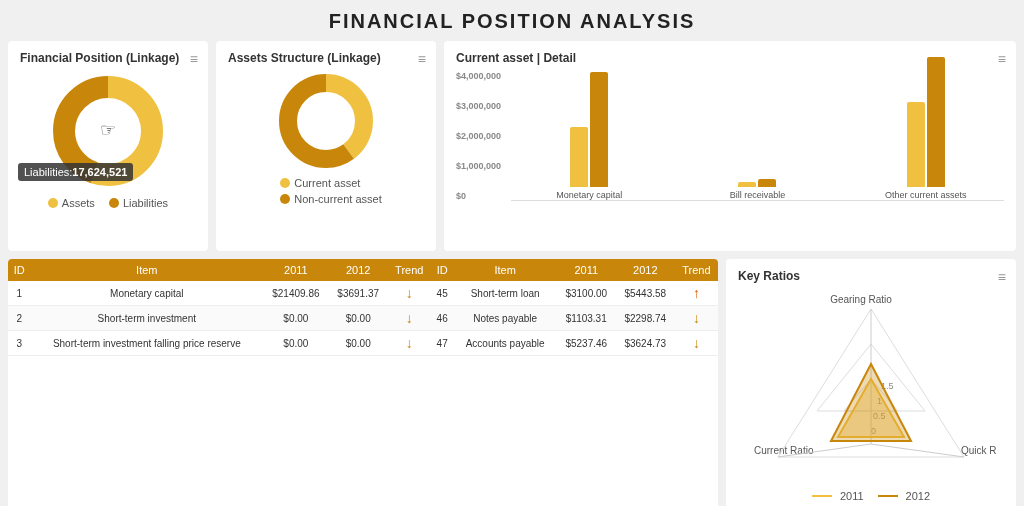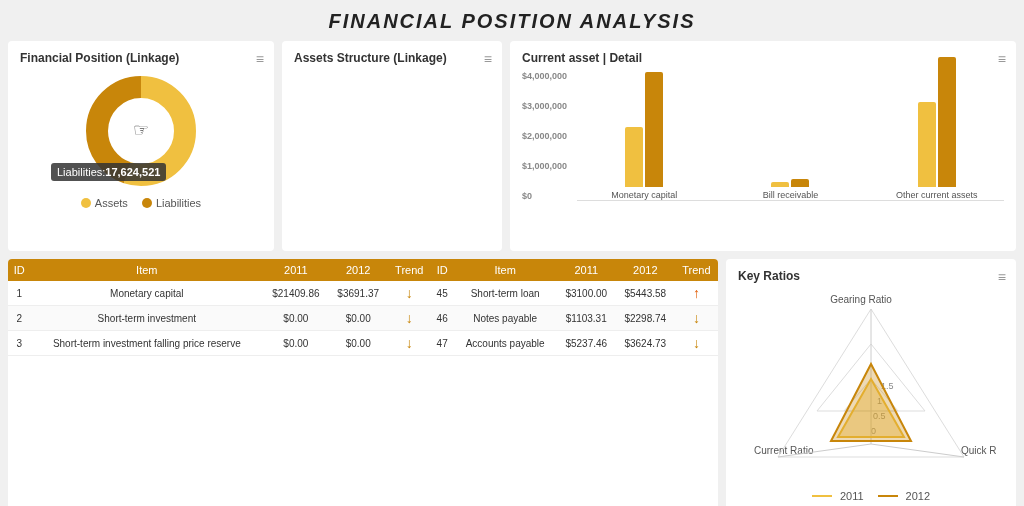--- a/index.html
+++ b/index.html
@@ -6,21 +6,20 @@
     body { font-family: Arial, sans-serif; background: #f0f0f0; width: 1024px; height: 506px; overflow: hidden; }
 
     .page-title {
       text-align: center;
       font-size: 20px;
       font-weight: bold;
       letter-spacing: 2px;
       padding: 10px 0 8px;
       color: #222;
       background: #f0f0f0;
-      font-style: italic;
     }
 
     .top-row {
       display: flex;
       gap: 8px;
       padding: 0 8px;
       height: 210px;
     }
 
     .card {
@@ -40,21 +39,21 @@
     .card-menu {
       position: absolute;
       top: 10px;
       right: 10px;
       font-size: 14px;
       color: #999;
       cursor: pointer;
     }
 
     
-    .card-financial { width: 266px; }
+    .card-financial { width: 200px; }
     .donut-container { display: flex; flex-direction: column; align-items: center; }
     .donut-wrapper { position: relative; width: 120px; height: 120px; margin: 0 auto; }
     .donut-tooltip {
       position: absolute;
       bottom: 10px;
       left: -30px;
       background: rgba(50,50,50,0.85);
       color: #fff;
       font-size: 11px;
       padding: 3px 6px;
@@ -139,20 +138,39 @@
           <span class="legend-dot" style="background:#c8860a;"></span>
           <span>Liabilities</span>
         </div>
       </div>
     </div>
   </div>
 
   <div class="card card-assets">
     <div class="card-title">Assets Structure (Linkage)</div>
     <div class="card-menu">≡</div>
+    <div class="donut-container">
+      <div class="donut-wrapper2">
+        <svg width="100" height="100" viewBox="0 0 100 100">
+          <circle cx="50" cy="50" r="38" fill="none" stroke="#f0c040" stroke-width="18" stroke-dasharray="95 144" stroke-dashoffset="0" transform="rotate(-90 50 50)"></circle>
+          <circle cx="50" cy="50" r="38" fill="none" stroke="#c8860a" stroke-width="18" stroke-dasharray="144 95" stroke-dashoffset="-95" transform="rotate(-90 50 50)"></circle>
+          <circle cx="50" cy="50" r="25" fill="#fff"></circle>
+        </svg>
+      </div>
+      <div class="legend" style="flex-direction:column; gap:4px; align-items:flex-start; margin-left:10px;">
+        <div class="legend-item">
+          <span class="legend-dot" style="background:#f0c040;"></span>
+          <span>Current asset</span>
+        </div>
+        <div class="legend-item">
+          <span class="legend-dot" style="background:#c8860a;"></span>
+          <span>Non-current asset</span>
+        </div>
+      </div>
+    </div>
   </div>
 
   <div class="card card-current">
     <div class="card-title">Current asset | Detail</div>
     <div class="card-menu">≡</div>
     <div class="bar-chart">
       <div class="y-axis">
         <span class="y-label">$4,000,000</span>
         <span class="y-label">$3,000,000</span>
         <span class="y-label">$2,000,000</span>

